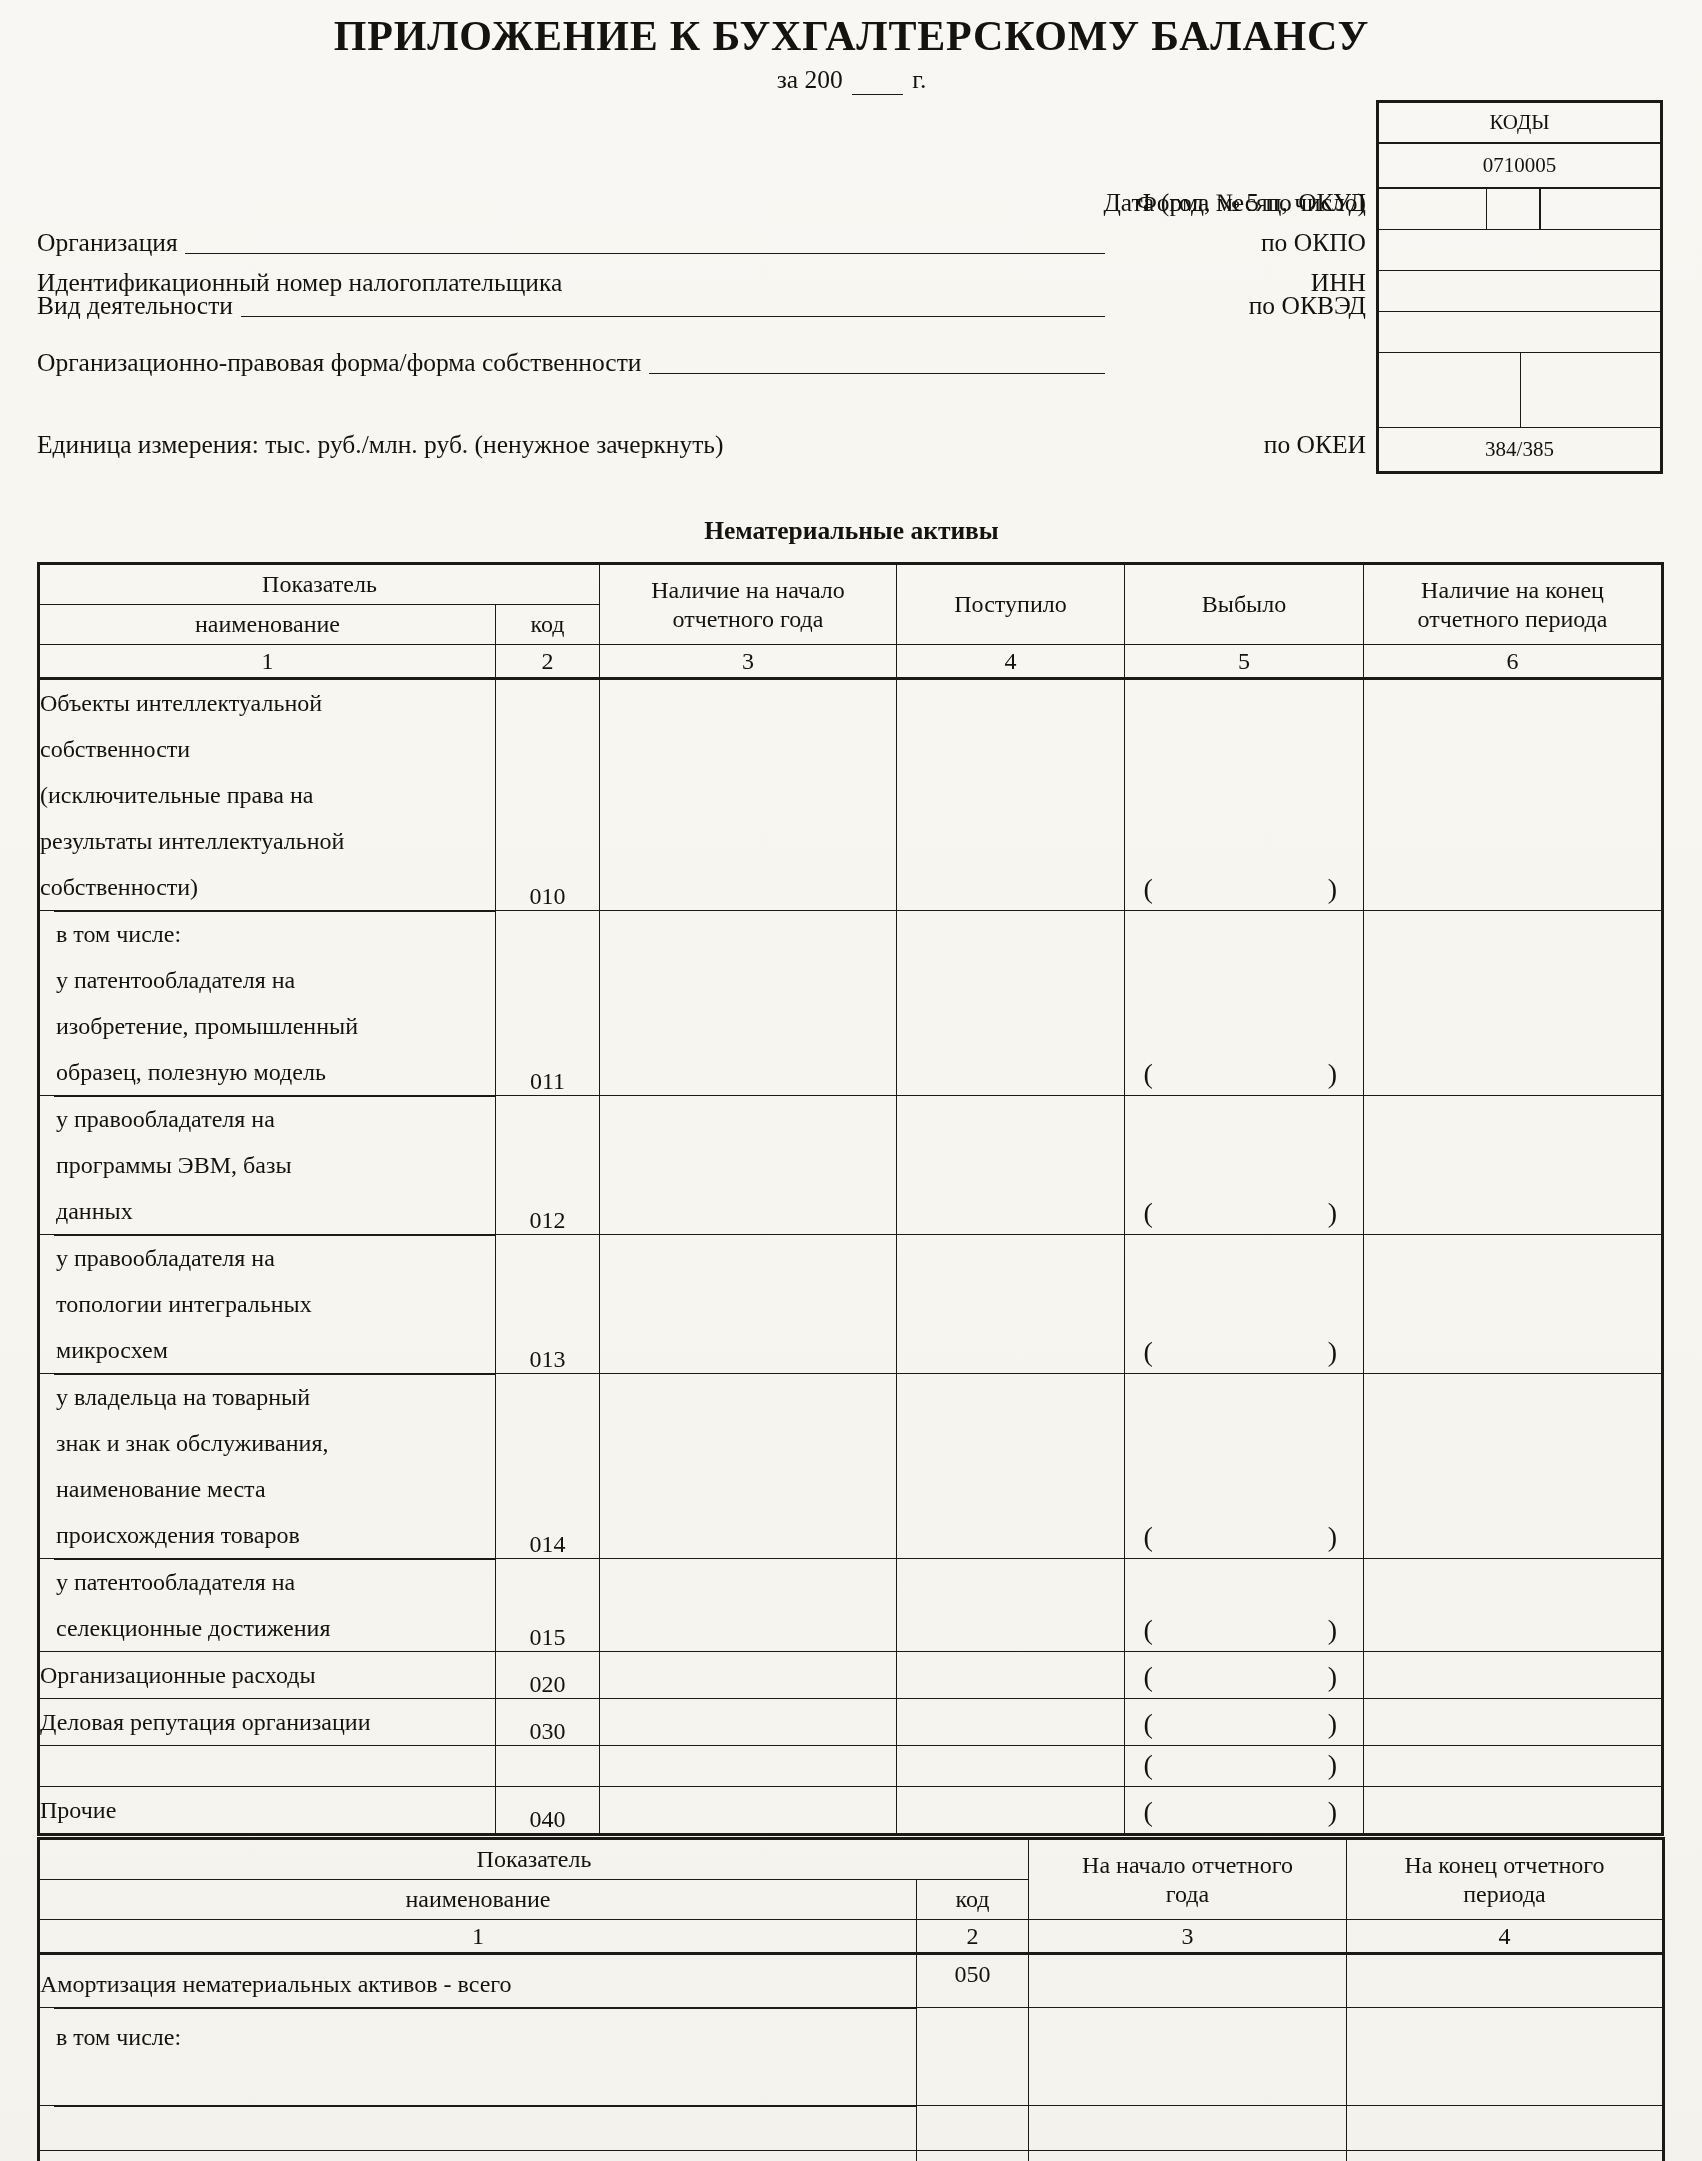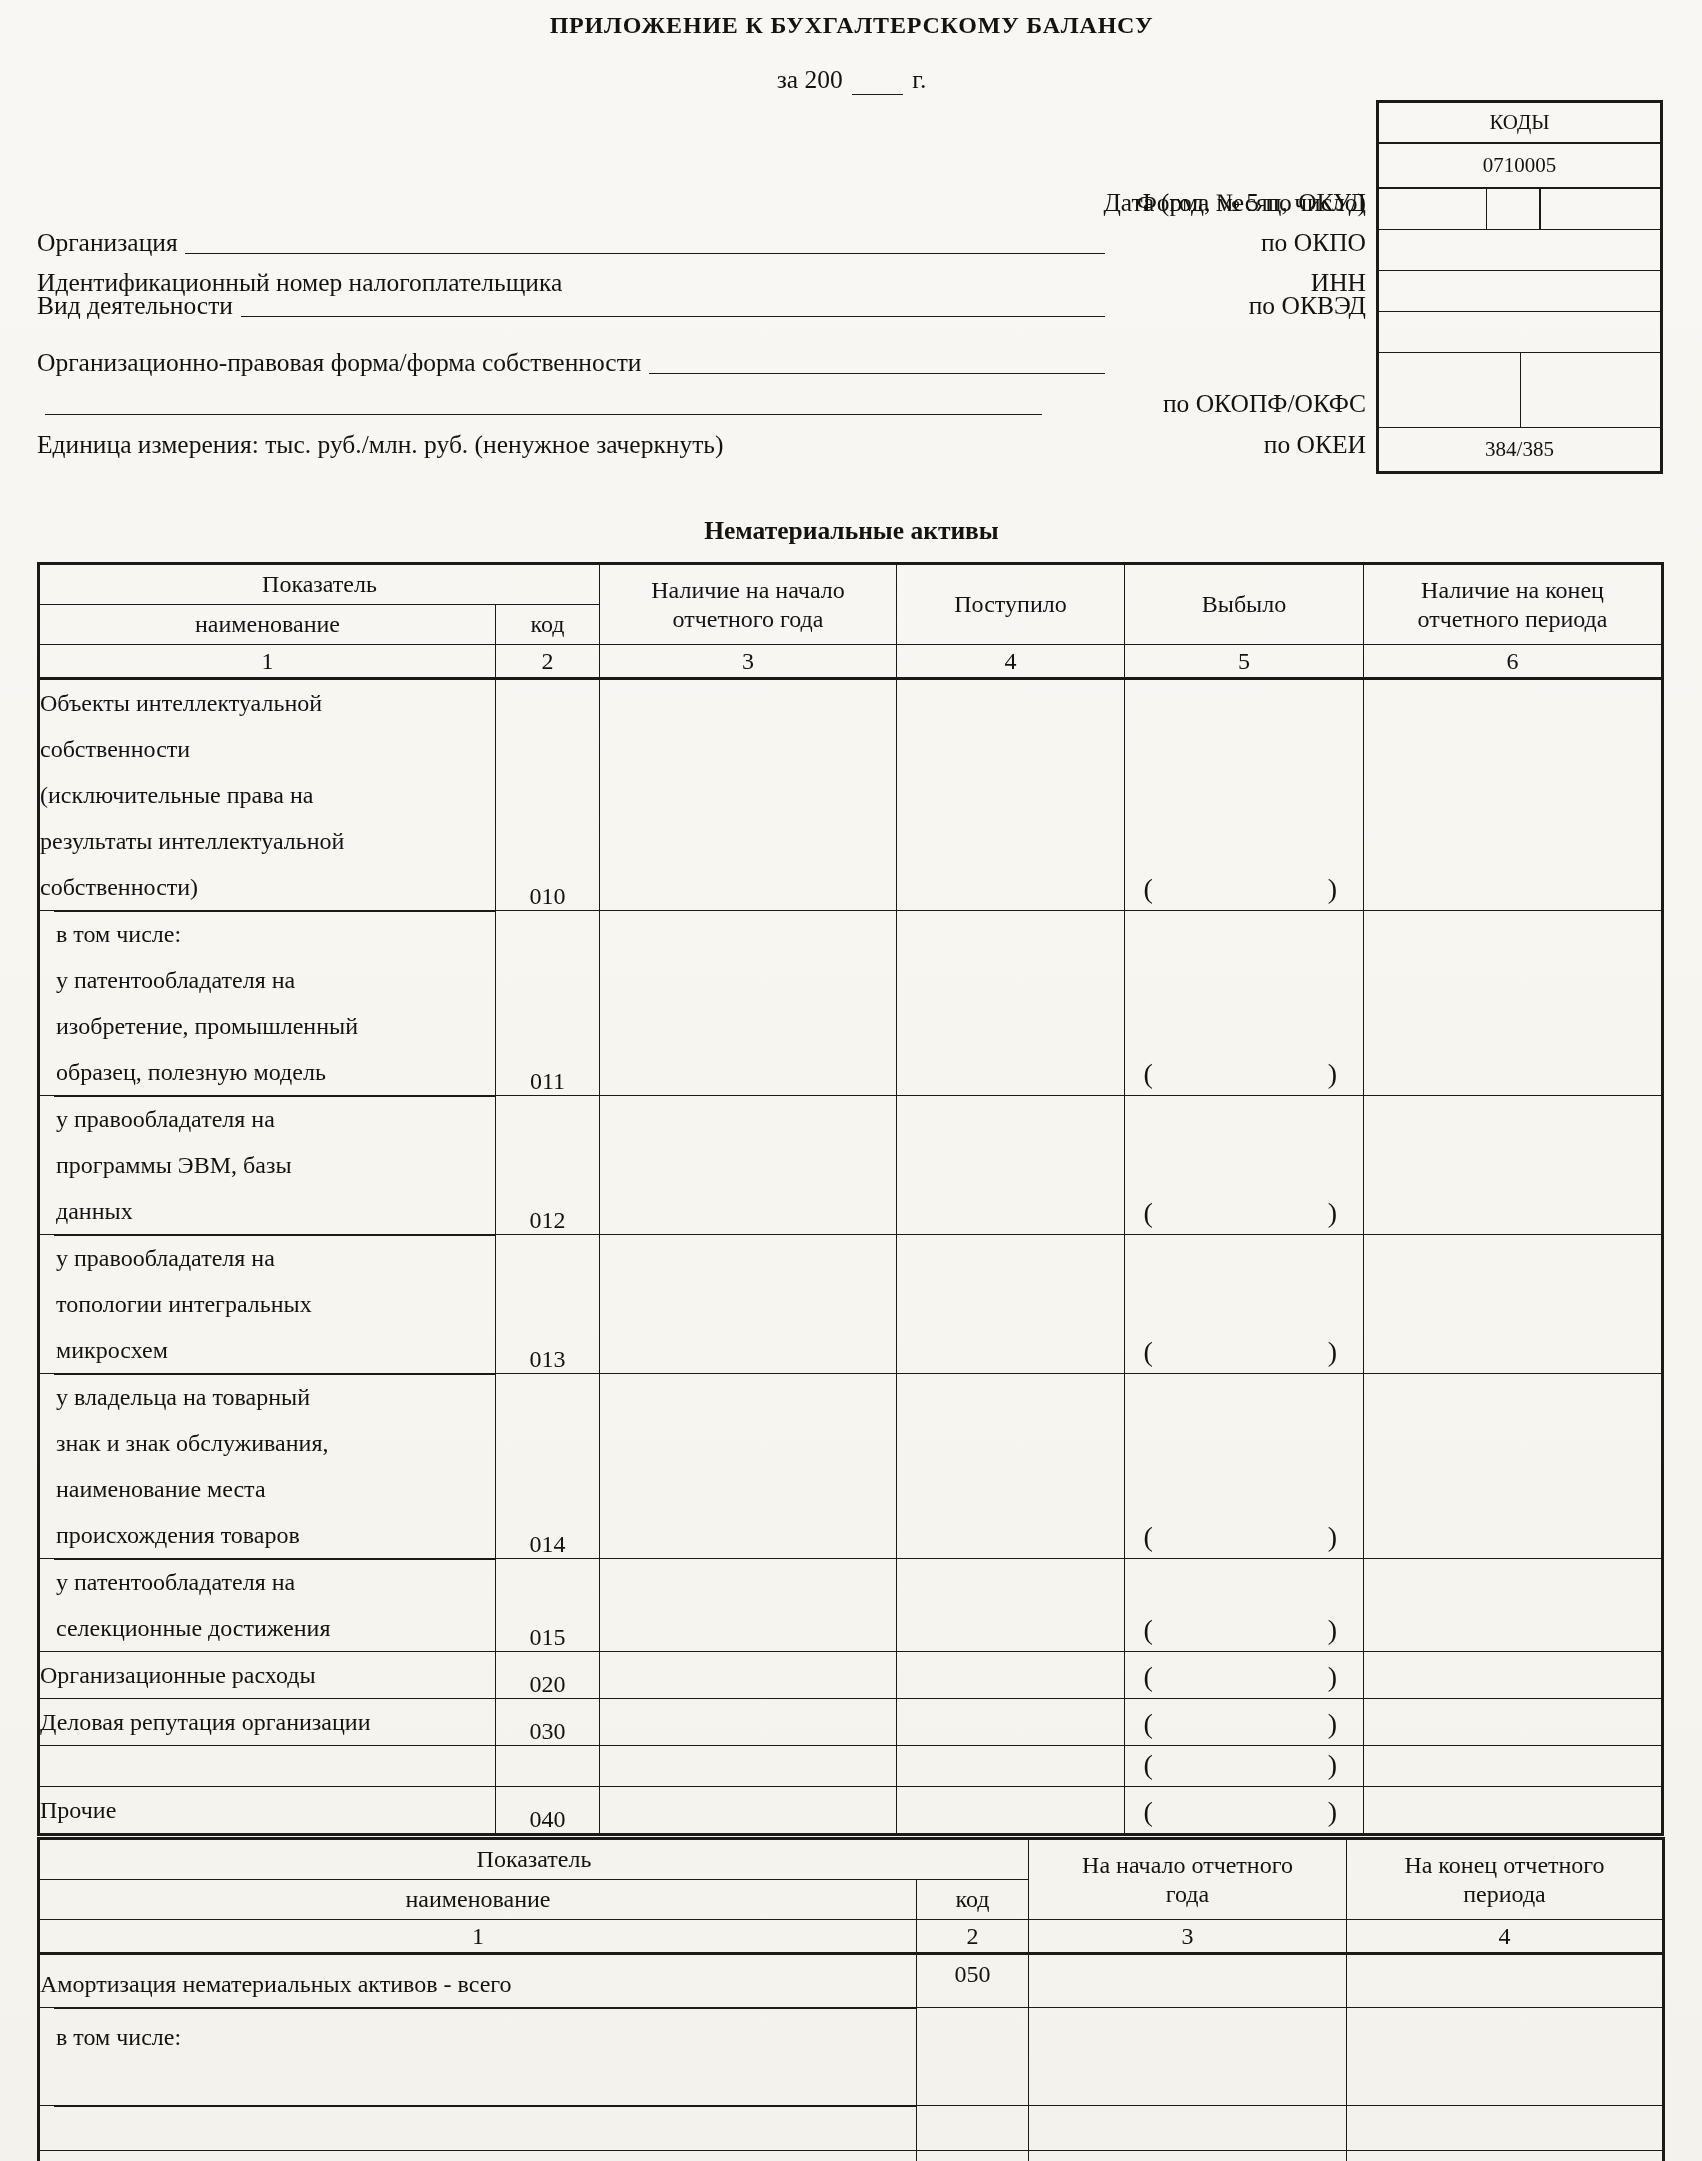--- a/index.html
+++ b/index.html
@@ -9,21 +9,21 @@
     font-family:"Liberation Serif","DejaVu Serif",serif;
     color:#14130f;
   }
   .page {
     position:relative; width:1703px; height:2161px; overflow:hidden;
     background:linear-gradient(180deg,#f8f7f3 0%,#f6f5f0 60%,#f3f2ec 100%);
   }
   
   .title {
     position:absolute; top:12.4px; left:0; width:100%;
-    text-align:center; font-size:24px; font-weight:bold; letter-spacing:0.8px;
+    text-align:center; font-size:42px; font-weight:bold; letter-spacing:0.8px;
   }
   .subtitle {
     position:absolute; top:65px; left:0; width:100%;
     text-align:center; font-size:25.5px;
   }
   .subtitle .inner { display:inline-flex; align-items:flex-end; gap:9.3px; }
   .blank-line { display:inline-block; width:51px; border-bottom:1.9px solid #1c1b17; height:26px; }
 
   .hrow {
     position:absolute; left:37px; width:1329px;
@@ -173,24 +173,20 @@
   </div>
   <div class="hrow r-vid">
     <span class="lbl">Вид деятельности</span>
     <span class="fill line"></span>
     <span class="rlbl">по ОКВЭД</span>
   </div>
   <div class="hrow r-opf">
     <span class="lbl">Организационно-правовая форма/форма собственности</span>
     <span class="fill line"></span>
     <span class="rlbl"></span>
-  </div>
-  <div class="hrow r-opf2">
-    <span class="fill line"></span>
-    <span class="rlbl wide">по ОКОПФ/ОКФС</span>
   </div>
   <div class="hrow r-unit">
     <span class="lbl">Единица измерения: тыс. руб./млн. руб. (ненужное зачеркнуть)</span>
     <span class="fill"></span>
     <span class="rlbl">по ОКЕИ</span>
   </div>
 
   <div class="sec-title">Нематериальные активы</div>
 
   <div class="tblwrap tbl1">

